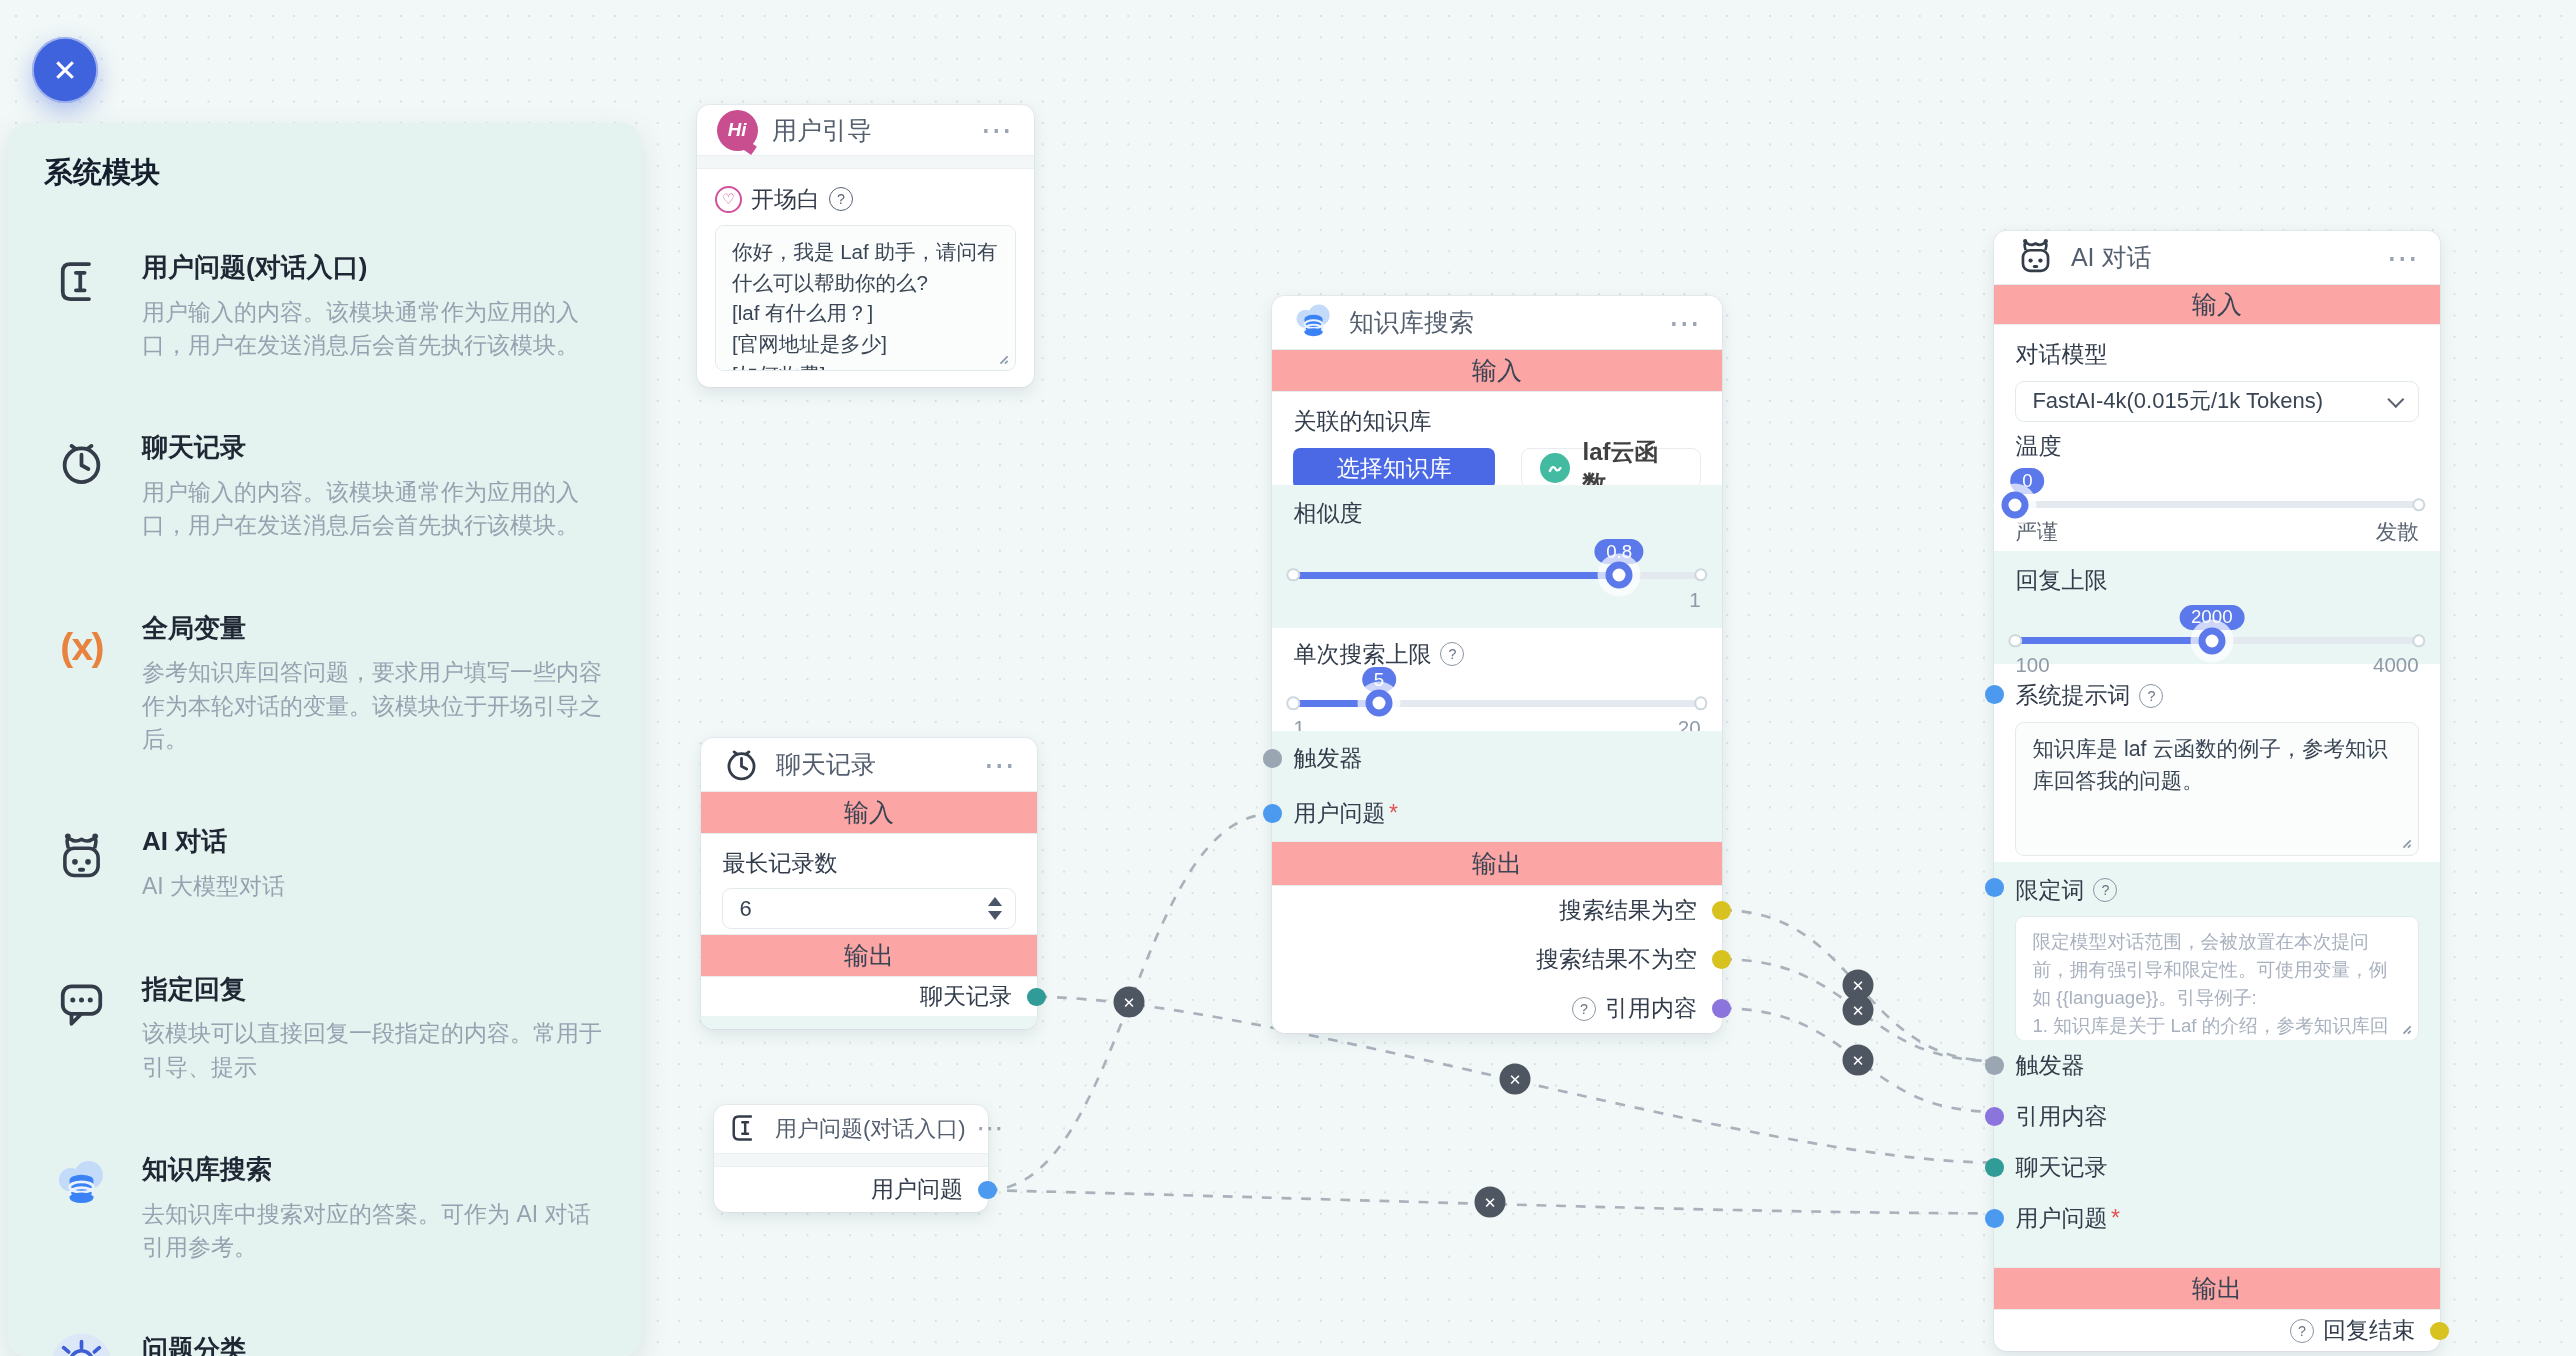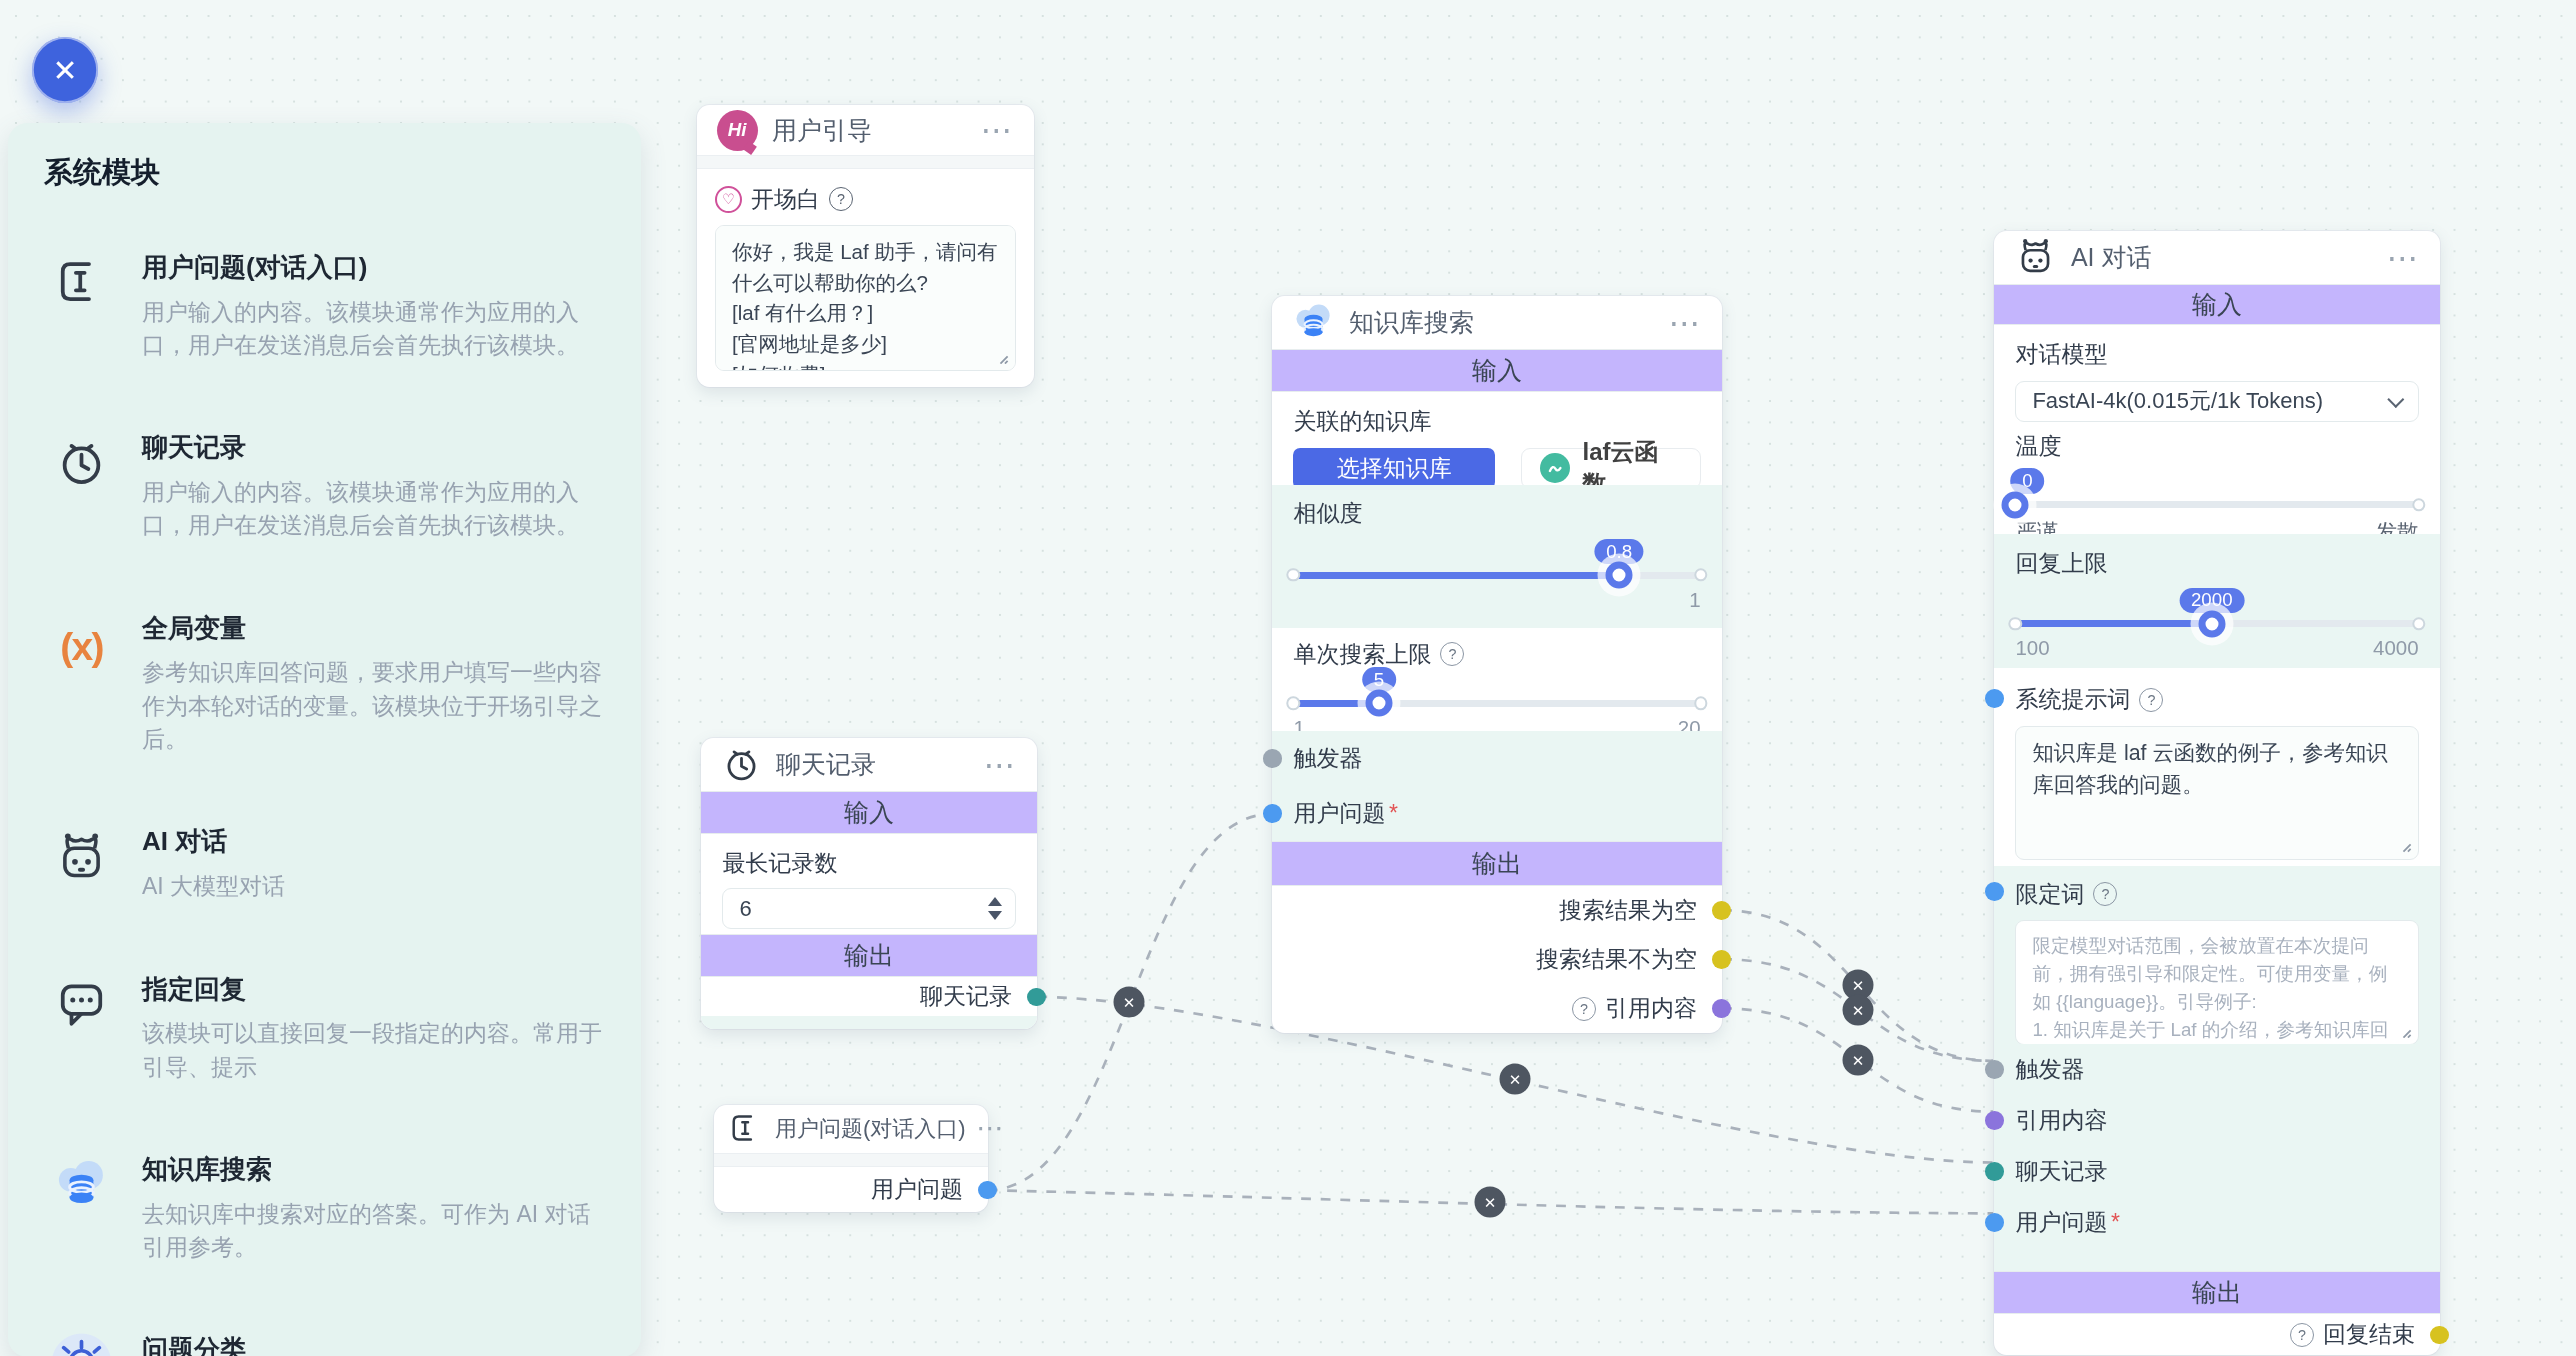--- a/index.html
+++ b/index.html
@@ -48,21 +48,21 @@
   
   .node {
     position:absolute; background:#fff; border-radius:12.5px;
     box-shadow:0 5.3px 16px rgba(85,105,125,.14), 0 0 0 0.9px #E9EDF1;
   }
   .node-header { display:flex; align-items:center; gap:14.3px; padding:0 19.6px; }
   .node-title { font-size:25px; color:#535E6E; flex:1 1 auto; white-space:nowrap; }
   .menu-dots { font-size:32px; color:#9AA5B1; line-height:0.5; cursor:pointer; letter-spacing:1.8px;}
   .header-strip { height:14.3px; background:#F4F7F8; border-top:0.9px solid #EBEFF2; border-bottom:0.9px solid #EBEFF2; }
   .band {
-    height:43px; background:#c4b5fd; border-top:0.9px solid #E7EDEE; border-bottom:0.9px solid #E7EDEE;
+    height:43px; background:#fca5a5; border-top:0.9px solid #E7EDEE; border-bottom:0.9px solid #E7EDEE;
     display:flex; align-items:center; justify-content:center;
     font-size:25px; font-weight:500; color:#3A4554;
   }
   .row { position:relative; padding:0 21.4px; }
   .row.mint { background:#EAF6F3; }
   .row-label { font-size:23px; color:#323C4B; display:flex; align-items:center; gap:9px; }
   .port-dot { position:absolute; width:18.7px; height:18.7px; border-radius:50%; cursor:crosshair; }
   .dot-left { left:-9px; } .dot-right { right:-9px; }
   .dot-gray{background:#9AA6B2;} .dot-blue{background:#4C9AF0;} .dot-teal{background:#319B98;}
   .dot-purple{background:#8B74DC;} .dot-yellow{background:#D7C21F;}
@@ -455,21 +455,21 @@
           <span class="slider-cap" style="left:100%;"></span>
           <span class="slider-bubble" style="left:3%;">0</span>
           <span class="slider-thumb" style="left:0%;"></span>
         </div>
         <div class="minmax dark">
           <span>严谨</span>
           <span>发散</span>
         </div>
       </div>
     </div>
-    <div class="row mint" style="height:134px; padding-top:14.3px;">
+    <div class="row mint" style="height:113px; padding-top:14.3px;margin-top:17px;">
       <div class="row-label">回复上限</div>
       <div class="slider-wrap" style="margin-top:41px;">
         <div class="slider-track">
           <div class="slider-fill" style="width:48.7%;"></div>
           <span class="slider-cap" style="left:0;"></span>
           <span class="slider-cap" style="left:100%;"></span>
           <span class="slider-bubble" style="left:48.7%;">2000</span>
           <span class="slider-thumb" style="left:48.7%;"></span>
         </div>
         <div class="minmax">

